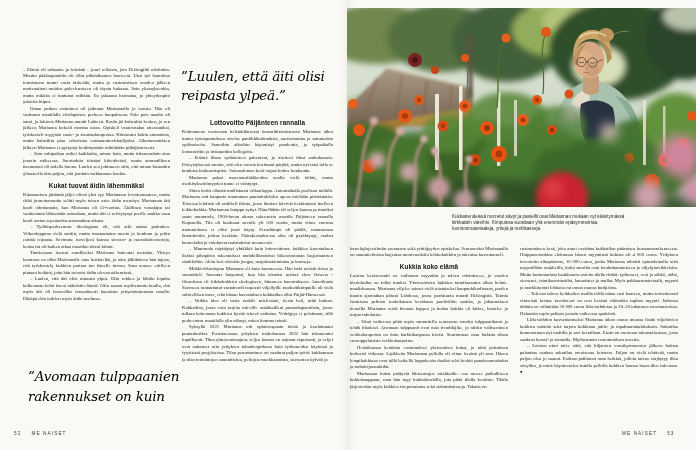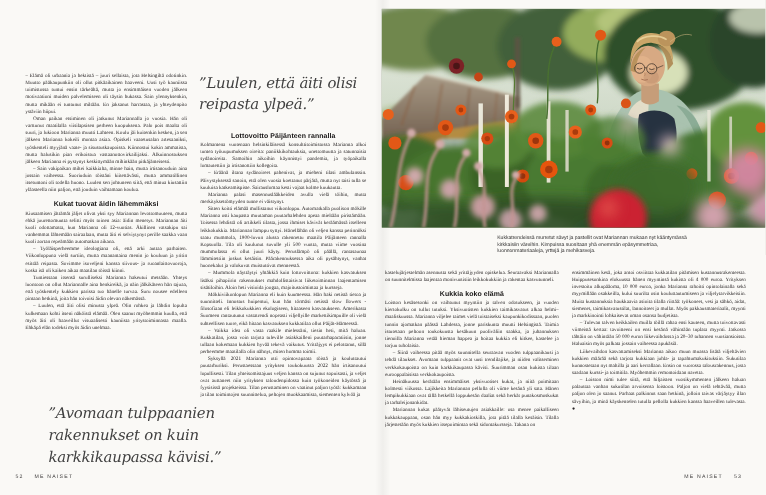--- a/index.html
+++ b/index.html
@@ -11,23 +11,23 @@
   .col{position:absolute;overflow:hidden;}
   .coltext{width:200%;transform:scale(.5);transform-origin:0 0;
            font-size:9.4px;line-height:13px;text-align:justify;color:#262223;}
   .coltext p{margin:0;}
   .coltext p + p{text-indent:14px;}
   .subhead{font-family:"Liberation Sans",sans-serif;font-weight:bold;font-size:12.6px;
            text-align:center;margin:12px 0 4px 0;letter-spacing:.2px;color:#161414;}
   .coltext > .subhead:first-child{margin-top:1px;}
   
   .pullquote{position:absolute;font-family:"DejaVu Serif",serif;font-style:italic;
-             color:#404040;letter-spacing:-.2px;}
+             color:#000000;letter-spacing:-.2px;}
   .pq-top{left:181px;top:67px;width:170px;font-size:13.5px;line-height:19px;}
-  .pq-bottom{left:44px;top:366px;width:165px;font-size:13.5px;line-height:20px;}
+  .pq-bottom{left:28px;top:366px;width:165px;font-size:13.5px;line-height:20px;}
   
   .photo{position:absolute;left:347px;top:8px;width:349px;height:199px;margin:0;
          overflow:hidden;background:#9aa88a;}
   .photo svg{display:block;width:100%;height:100%;}
   
   .caption-wrap{position:absolute;left:452px;top:213px;width:184px;height:26px;overflow:hidden;}
   .caption{width:368px;transform:scale(.5);transform-origin:0 0;
            font-family:"Liberation Sans",sans-serif;font-size:9.2px;line-height:12.2px;color:#2b2a2a;}
   
   .folio{position:absolute;top:430px;height:12px;}
@@ -55,21 +55,20 @@
         <p>Kiusaamisen jättämät jäljet olivat yksi syy Mariannan levottomuuteen, mutta ehkä juurettomuutta selitti myös toinen asia: äidin menetys. Mariannan äiti kuoli odottamatta, kun Marianna oli 12-vuotias. Äkillinen vatsakipu sai vanhemmat lähtemään sairaalaan, mutta äiti ei selviytynyt perille saakka vaan kuoli aortan repeämään automatkan aikana.</p>
         <p>– Työläisperheemme ideologiana oli, että arki auttaa parhaiten. Viikonloppuna vielä surtiin, mutta maanantaina menin jo kouluun ja yritin esittää reipasta. Sovimme isoveljeni kanssa siivous- ja ruoanlaittovuoroja, koska isä oli kaiken aikaa maatilan töissä kiinni.</p>
         <p>Tuntiessaan itsensä surulliseksi Marianna hakeutui metsään. Yhteys luontoon on ollut Mariannalle aina henkireikä, ja näin jälkikäteen hän tajuaa, että työskentely kukkien parissa tuo hänelle turvaa. Suru nousee edelleen pintaan hetkinä, joita hän toivoisi äidin olevan näkemässä.</p>
         <p>– Luulen, että äiti olisi minusta ylpeä. Olin rohkea ja lähdin lopulta kulkemaan kohti itseni näköistä elämää. Olen saanut myöhemmin kuulla, että myös äiti oli haaveillut visuaalisesti kauniista yritystoiminnasta maalla. Ehkäpä elän todeksi myös äidin unelmaa.</p>
       </div>
     </div>
 
     <div class="pullquote pq-bottom">
       <div>”Avomaan tulppaanien</div>
       <div>rakennukset on kuin</div>
-      <div>karkkikaupassa kävisi.”</div>
     </div>
 
     <div class="pullquote pq-top">
       <div>”Luulen, että äiti olisi</div>
       <div>reipasta ylpeä.”</div>
     </div>
 
     <div class="col" style="left:182px;top:119px;width:151px;height:314px">
       <div class="coltext">
         <h3 class="subhead">Lottovoitto Päijänteen rannalla</h3>

